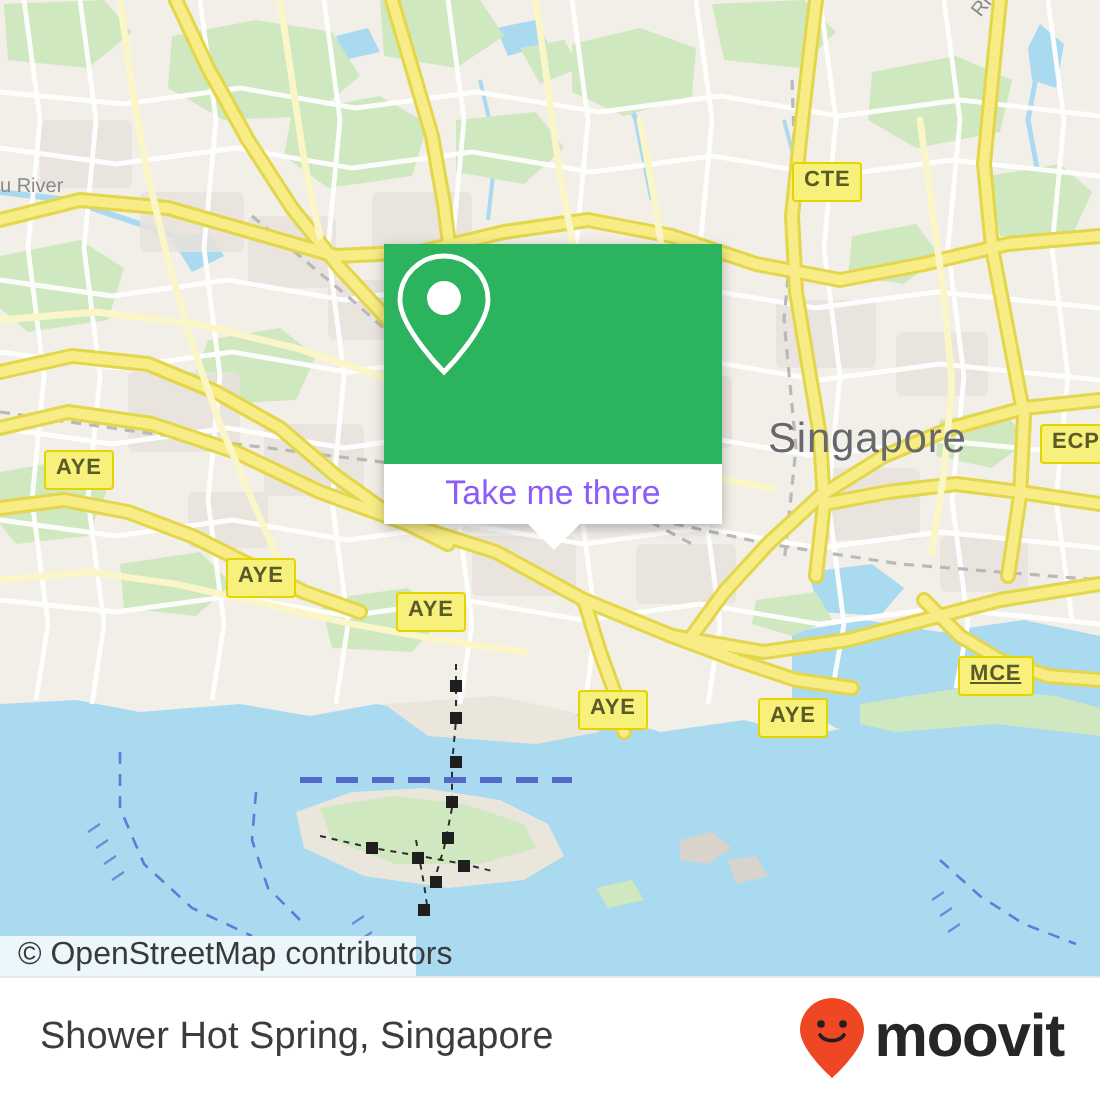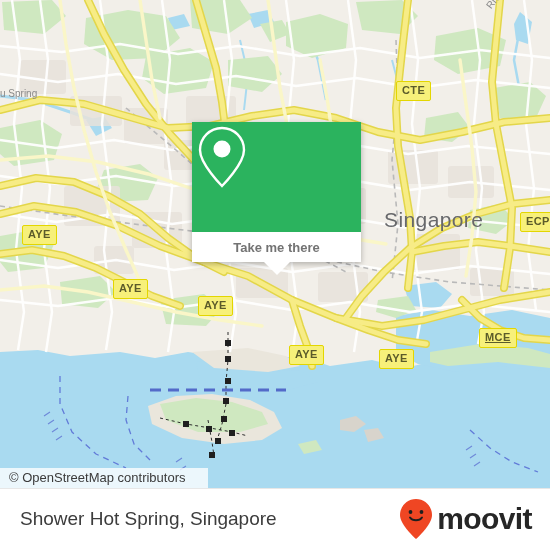--- a/index.html
+++ b/index.html
@@ -20,31 +20,31 @@
 
   
   .shield{position:absolute;background:#f7f07a;border:1.6px solid #e3d600;
           border-radius:2px;color:#5b5b2a;font-size:11px;font-weight:bold;
           line-height:1;padding:3px 5px 4px 5px;letter-spacing:.4px;
           font-family:"Liberation Sans","DejaVu Sans",sans-serif;margin-top:28px;}
 
   
   #attrib{position:absolute;left:0;top:468px;width:208px;height:20px;
           background:rgba(255,255,255,.78);
-          color:#3a3a3a;font-size:13px;line-height:20px;
+          color:#3a3a3a;font-size:16px;line-height:20px;
           padding-left:9px;box-sizing:border-box;white-space:nowrap;}
 
   
   #card{position:absolute;left:192px;top:122px;width:169px;
         box-shadow:0 2px 6px rgba(0,0,0,.28);}
   #card-head{background:#2bb35e;height:110px;display:flex;
              align-items:center;justify-content:center;}
   #card-foot{background:#fff;height:30px;display:flex;align-items:center;
              justify-content:center;}
-  #card-foot span{font-size:13px;color:#737373;font-weight:bold;}
+  #card-foot span{font-size:17px;color:#8b5cf6;}
   #card-tail{position:absolute;left:50%;transform:translateX(-50%);
              top:140px;width:0;height:0;
              border-left:13px solid transparent;
              border-right:13px solid transparent;
              border-top:13px solid #fff;}
 
   
   #bottombar{position:absolute;left:0;top:488px;width:550px;height:62px;
              background:#fff;}
   #bottombar:before{content:"";position:absolute;left:0;top:0;width:550px;height:1px;
@@ -264,21 +264,21 @@
 
         <g stroke="#5566cf" stroke-width="1.1" fill="none" opacity=".7">
           <path d="M44,416 L50,412 M48,424 L54,420 M52,432 L58,428 M56,440 L62,436"></path>
           <path d="M466,450 L472,446 M470,458 L476,454 M474,466 L480,462"></path>
           <path d="M176,462 L182,458 M180,470 L186,466"></path>
         </g>
 
       </g>
     </svg>
 
-    <div class="map-label lbl-small" style="left:0px;top:88px;">u Spring</div>
+    <div class="map-label lbl-small" style="left:0px;top:88px;">u River</div>
     <div class="map-label lbl-small" style="left:484px;top:4px;transform:rotate(-52deg);transform-origin:left top;">River</div>
     <div class="map-label lbl-city" style="left:384px;top:208px;">Singapore</div>
 
     <div class="shield" style="left:396px;top:53px;">CTE</div>
     <div class="shield" style="left:520px;top:184px;">ECP</div>
     <div class="shield" style="left:22px;top:197px;">AYE</div>
     <div class="shield" style="left:113px;top:251px;">AYE</div>
     <div class="shield" style="left:198px;top:268px;">AYE</div>
     <div class="shield" style="left:289px;top:317px;">AYE</div>
     <div class="shield" style="left:479px;top:300px;text-decoration:underline;">MCE</div>

